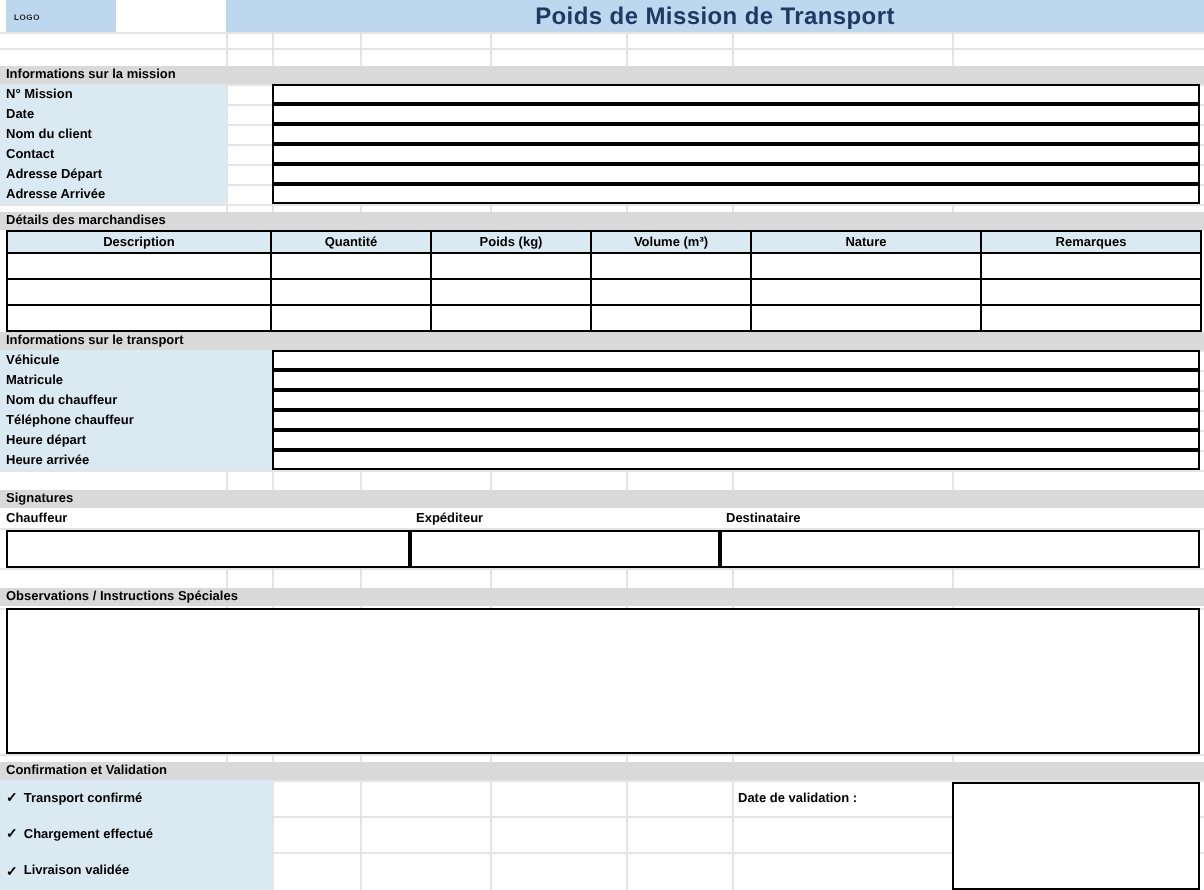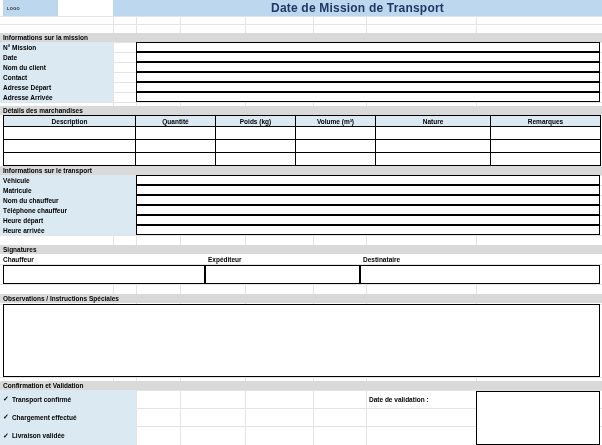--- a/index.html
+++ b/index.html
@@ -191,21 +191,21 @@
     <div class="gridline-h" style="top: 390px; background: rgb(228, 228, 228);"></div>
     <div class="gridline-h" style="top: 408px; background: rgb(228, 228, 228);"></div>
     <div class="gridline-h" style="top: 426px; background: rgb(228, 228, 228);"></div>
   </div>
 
 <div class="blk logo-cell" style="left:3px; top:0px; width:55px; height:16px;">
   <span class="logo-text">LOGO</span>
 </div>
 
 <div class="blk title-band" style="left:113px; top:0px; width:489px; height:16px;">
-  <span class="title-text">Date de Mission de Transport</span>
+  <span class="title-text">Poids de Mission de Transport</span>
 </div>
 
 <div class="blk section-band" style="left:0px; top:33px; width:602px; height:9px;">
   <span class="section-label">Informations sur la mission</span>
 </div>
 
 <div class="blk lbl-cell" style="left:0px; top:42px; width:113px; height:10px;">
   <span>N° Mission</span>
 </div>
 <div class="blk inputbox" style="left:136px; top:42px; width:464px; height:10px;"></div>

